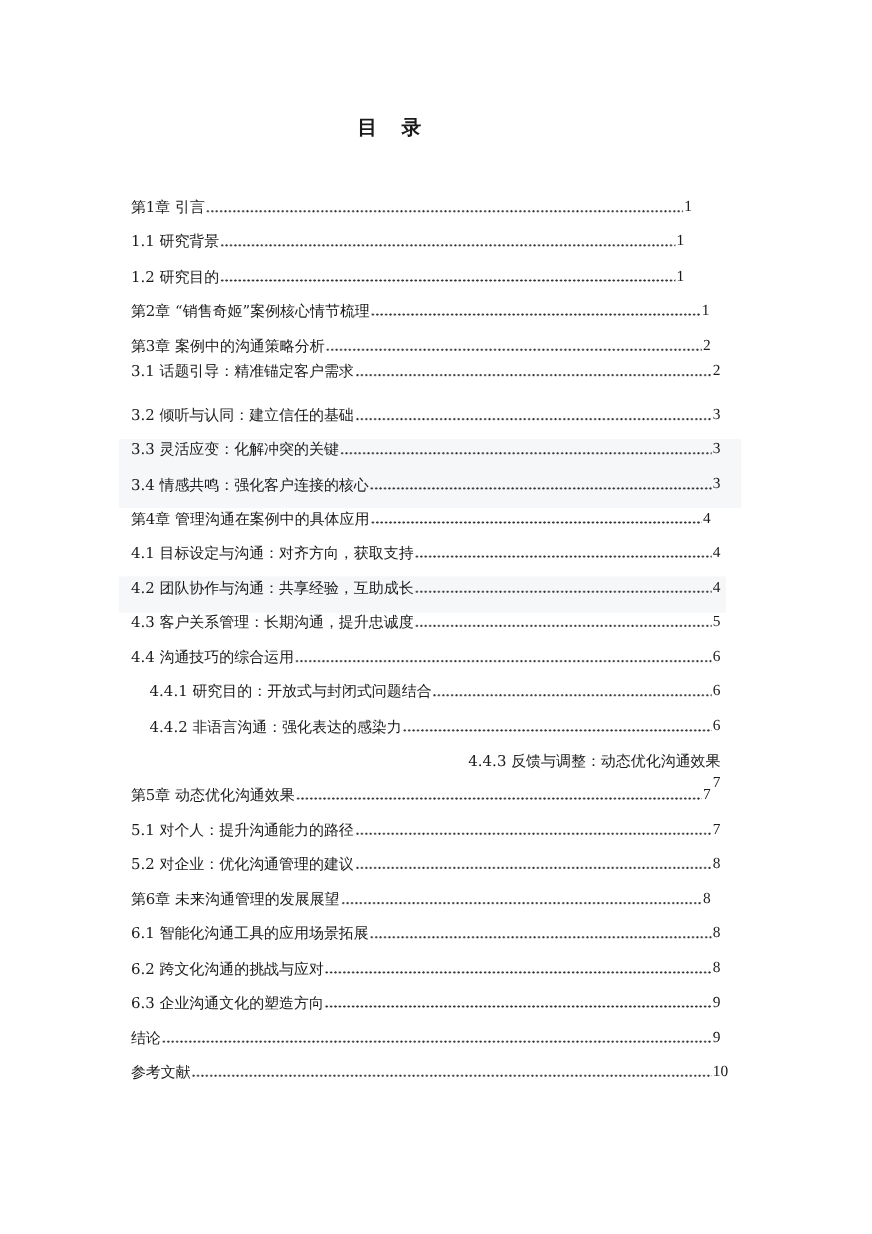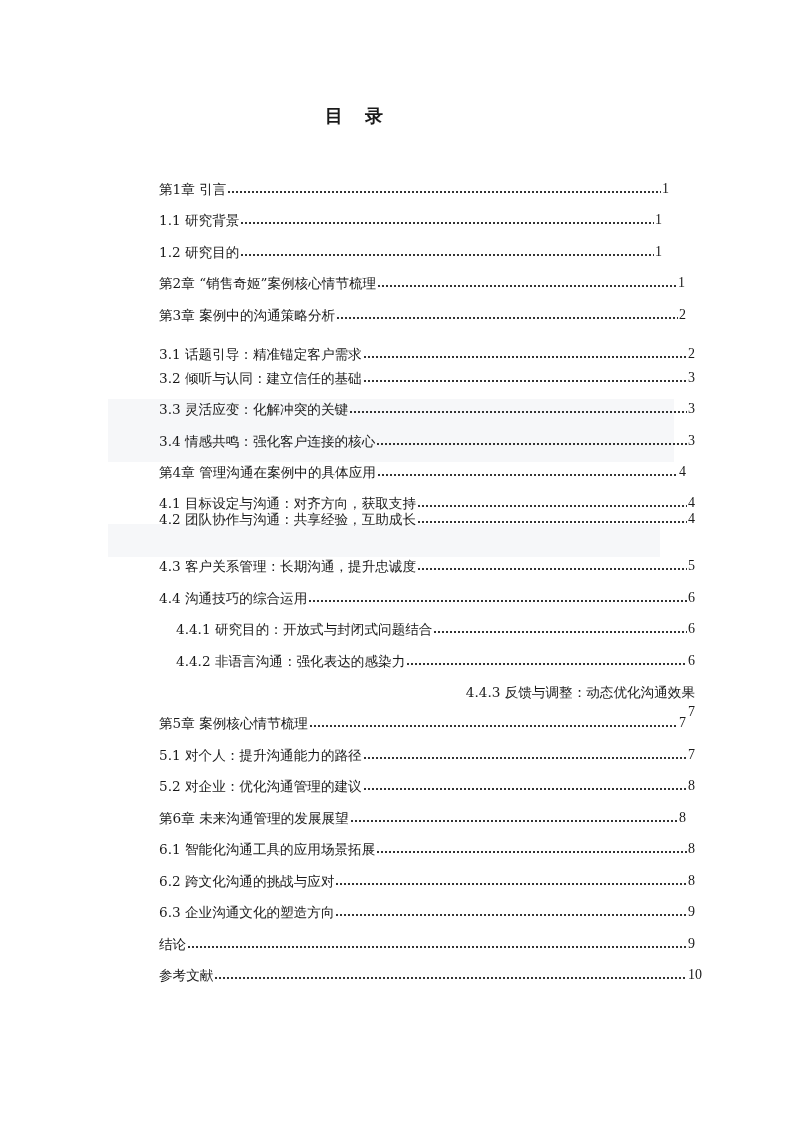--- a/index.html
+++ b/index.html
@@ -16,21 +16,21 @@
       font-weight: bold; font-size: 18px; letter-spacing: 0;
     }
     .title span { display: inline-block; }
     .title .gap { width: 22px; }
     .hl {
       position: absolute; background: #f6f7f9;
     }
     .toc-row {
       position: absolute; left: 119px; height: 20px;
       display: flex; align-items: flex-end;
-      font-size: 13.6px; line-height: 20px; white-space: nowrap; margin-left: 40px;
+      font-size: 13.6px; line-height: 20px; white-space: nowrap;
     }
     .toc-row .label { flex: 0 0 auto; }
     .toc-row .leader {
       flex: 1 1 auto; overflow: hidden; height: 20px;
       position: relative;
     }
     .toc-row .leader::before {
       content: "";
       position: absolute; left: 1px; right: 1px; bottom: 6px; height: 2px;
       background-image: radial-gradient(circle, #333 0.9px, transparent 1.1px);
@@ -73,21 +73,21 @@
       <div class="toc-row" style="top: 273px; width: 526px;">
         <span class="label">第2章 “销售奇姬”案例核心情节梳理 </span>
         <span class="leader"></span>
         <span class="page">1</span>
       </div>
       <div class="toc-row" style="top: 305px; width: 527px;">
         <span class="label">第3章 案例中的沟通策略分析 </span>
         <span class="leader"></span>
         <span class="page">2</span>
       </div>
-      <div class="toc-row" style="top: 344px; width: 536px;">
+      <div class="toc-row" style="top: 328px; width: 536px;">
         <span class="label">3.1 话题引导：精准锚定客户需求</span>
         <span class="leader"></span>
         <span class="page">2</span>
       </div>
       <div class="toc-row" style="top: 368px; width: 536px; align-items: center;">
         <span class="label">3.2 倾听与认同：建立信任的基础</span>
         <span class="leader"></span>
         <span class="page">3</span>
       </div>
       <div class="toc-row" style="top: 399px; width: 536px;">
@@ -103,21 +103,21 @@
       <div class="toc-row" style="top: 462px; width: 527px; align-items: center;">
         <span class="label">第4章 管理沟通在案例中的具体应用 </span>
         <span class="leader"></span>
         <span class="page">4</span>
       </div>
       <div class="toc-row" style="top: 493px; width: 536px;">
         <span class="label">4.1 目标设定与沟通：对齐方向，获取支持</span>
         <span class="leader"></span>
         <span class="page">4</span>
       </div>
-      <div class="toc-row" style="top: 509px; width: 536px;">
+      <div class="toc-row" style="top: 525px; width: 536px;">
         <span class="label">4.2 团队协作与沟通：共享经验，互助成长</span>
         <span class="leader"></span>
         <span class="page">4</span>
       </div>
       <div class="toc-row" style="top: 556px; width: 536px;">
         <span class="label">4.3 客户关系管理：长期沟通，提升忠诚度</span>
         <span class="leader"></span>
         <span class="page">5</span>
       </div>
       <div class="toc-row" style="top: 588px; width: 536px;">
@@ -134,21 +134,21 @@
         <span class="label">4.4.2 非语言沟通：强化表达的感染力</span>
         <span class="leader"></span>
         <span class="page">6</span>
       </div>
       <div class="toc-row lvl3" style="top: 682px; width: 519px; flex-direction: column;">
         <span class="label">4.4.3 反馈与调整：动态优化沟通效果</span>
         <span class="leader"></span>
         <span class="page">7</span>
       </div>
       <div class="toc-row" style="top: 713px; width: 527px;">
-        <span class="label">第5章 案例核心情节梳理 </span>
+        <span class="label">第5章 动态优化沟通效果 </span>
         <span class="leader"></span>
         <span class="page">7</span>
       </div>
       <div class="toc-row" style="top: 745px; width: 536px;">
         <span class="label">5.1 对个人：提升沟通能力的路径</span>
         <span class="leader"></span>
         <span class="page">7</span>
       </div>
       <div class="toc-row" style="top: 776px; width: 536px;">
         <span class="label">5.2 对企业：优化沟通管理的建议</span>

